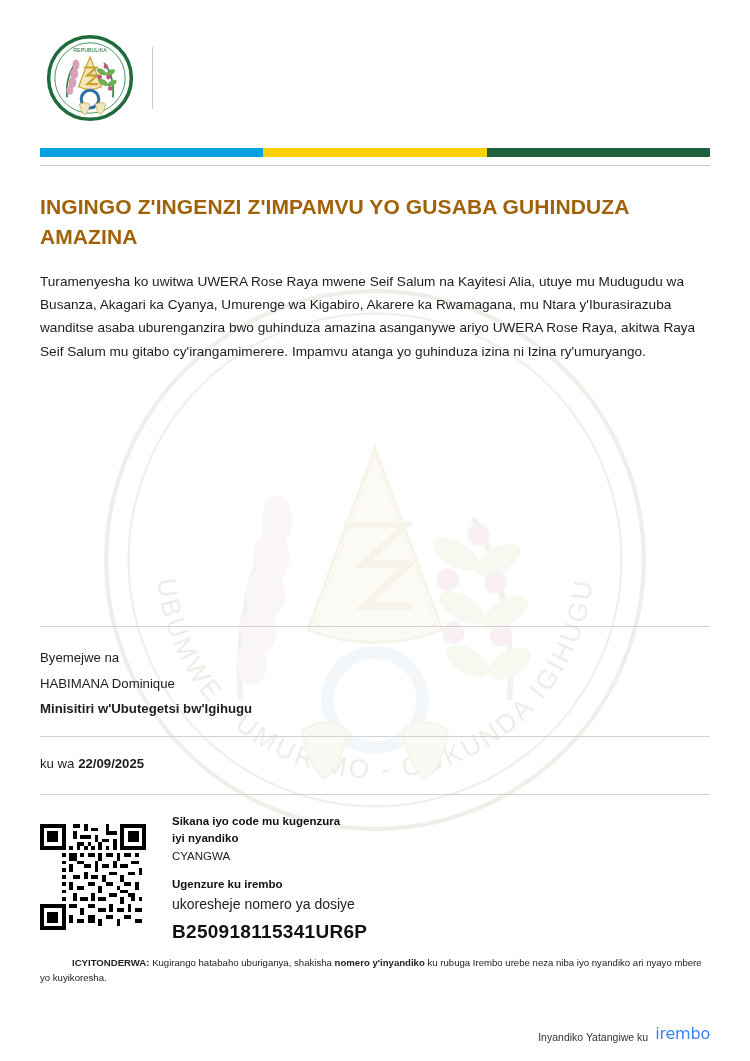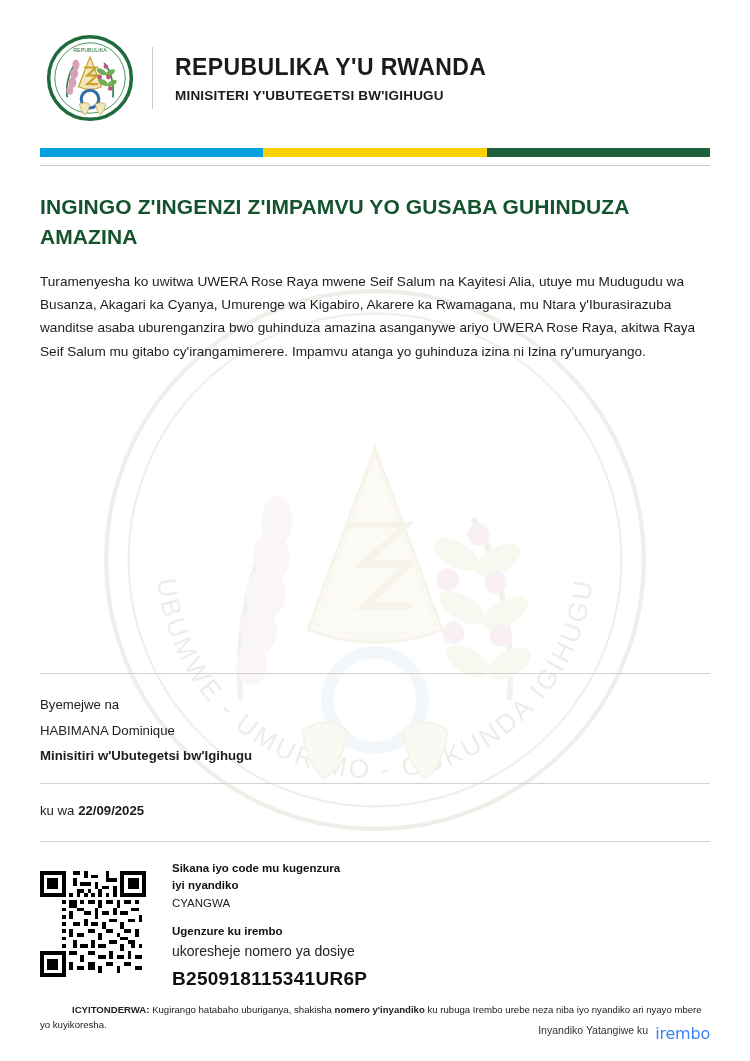--- a/index.html
+++ b/index.html
@@ -82,21 +82,21 @@
     height: 1px;
     background: #c9c9c9;
   }
 
   
   .doc-title {
     margin: 26px 40px 0 40px;
     font-size: 21px;
     font-weight: bold;
     line-height: 1.42;
-    color: #14532d;
+    color: #a16207;
     letter-spacing: 0.1px;
   }
 
   
   .doc-body {
     margin: 18px 40px 0 40px;
     font-size: 13.6px;
     line-height: 1.72;
     color: #1d1d1d;
     text-align: left;
@@ -161,21 +161,21 @@
   }
   .notice .cap { font-weight: bold; padding-left: 32px; }
   .notice b { font-weight: bold; }
 
   
   .footer {
     position: absolute;
     right: 40px;
     bottom: 18px;
     display: flex;
-    align-items: flex-start;
+    align-items: flex-end;
     z-index: 2;
   }
   .footer .f-text {
     font-size: 10.5px;
     color: #333;
     margin-right: 7px;
   }
   .footer .f-logo {
     font-size: 16px;
     color: #3b82f6;
@@ -262,40 +262,36 @@
               <circle cx="71" cy="49" r="2.6"></circle>
             <circle cx="61" cy="49" r="2.6"></circle>
               <circle cx="73" cy="62" r="2.6"></circle>
           </g>
           <path d="M38 80 q6 -4 12 0 q-2 9 -6 12 q-4 -3 -6 -12 z" fill="#f0e7c6" stroke="#c9a227" stroke-width="0.8"></path>
           <path d="M56 80 q6 -4 12 0 q-2 9 -6 12 q-4 -3 -6 -12 z" fill="#f0e7c6" stroke="#c9a227" stroke-width="0.8"></path>
           <text x="50" y="20" font-family="Liberation Sans, sans-serif" font-size="6" fill="#1f6b3b" text-anchor="middle">REPUBULIKA</text>
         </svg>
       </div>
       <div class="header-divider"></div>
-      <div class="header-text">
-        <div class="title-main">REPUBULIKA Y'U RWANDA</div>
-        <div class="title-sub">MINISITERI Y'UBUTEGETSI BW'IGIHUGU</div>
-      </div>
     </div>
 
     <div class="flagbar">
       <div class="seg blue" style="background:#00a1de"></div>
       <div class="seg yellow" style="background:#fad201"></div>
       <div class="seg green" style="background:#20603d"></div>
     </div>
     <div class="rule"></div>
 
     <div class="doc-title">INGINGO Z'INGENZI Z'IMPAMVU YO GUSABA GUHINDUZA AMAZINA</div>
 
     <div class="doc-body">Turamenyesha ko uwitwa UWERA Rose Raya mwene Seif Salum na Kayitesi Alia, utuye mu Mudugudu wa Busanza, Akagari ka Cyanya, Umurenge wa Kigabiro, Akarere ka Rwamagana, mu Ntara y'Iburasirazuba wanditse asaba uburenganzira bwo guhinduza amazina asanganywe ariyo UWERA Rose Raya, akitwa Raya Seif Salum mu gitabo cy'irangamimerere. Impamvu atanga yo guhinduza izina ni Izina ry'umuryango.</div>
 
   </div>
 
-  <div class="content" style="position:absolute; left:0; right:0; top:673px;">
+  <div class="content" style="position:absolute; left:0; right:0; top:626px;">
     <div class="sig-rule"></div>
     <div class="sig-block">
       <div>Byemejwe na</div>
       <div>HABIMANA Dominique</div>
       <div class="bold">Minisitiri w'Ubutegetsi bw'Igihugu</div>
     </div>
     <div class="sig-rule"></div>
     <div class="place-block">
       <div>
         <span>ku wa</span>

